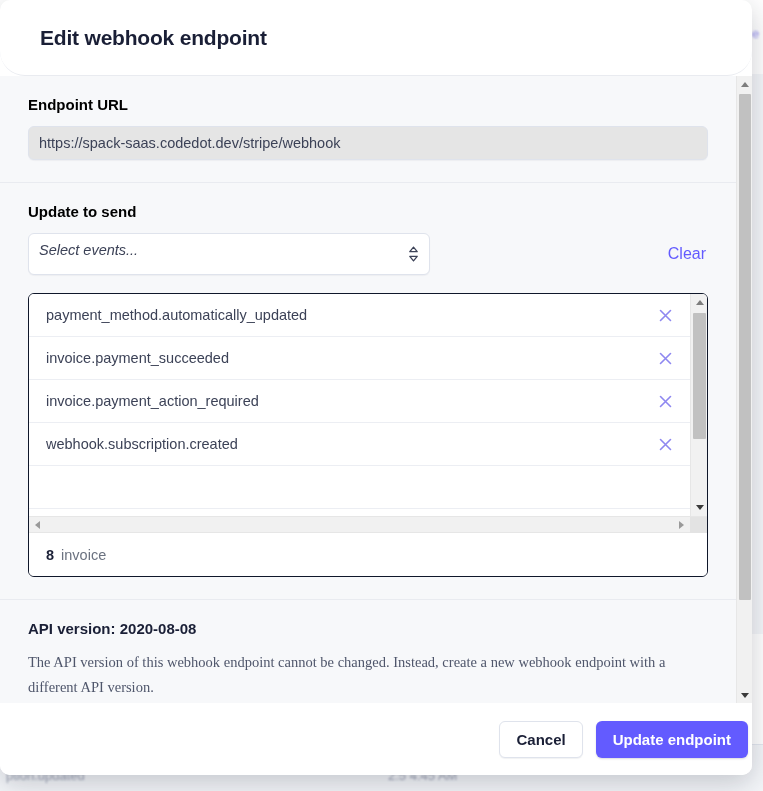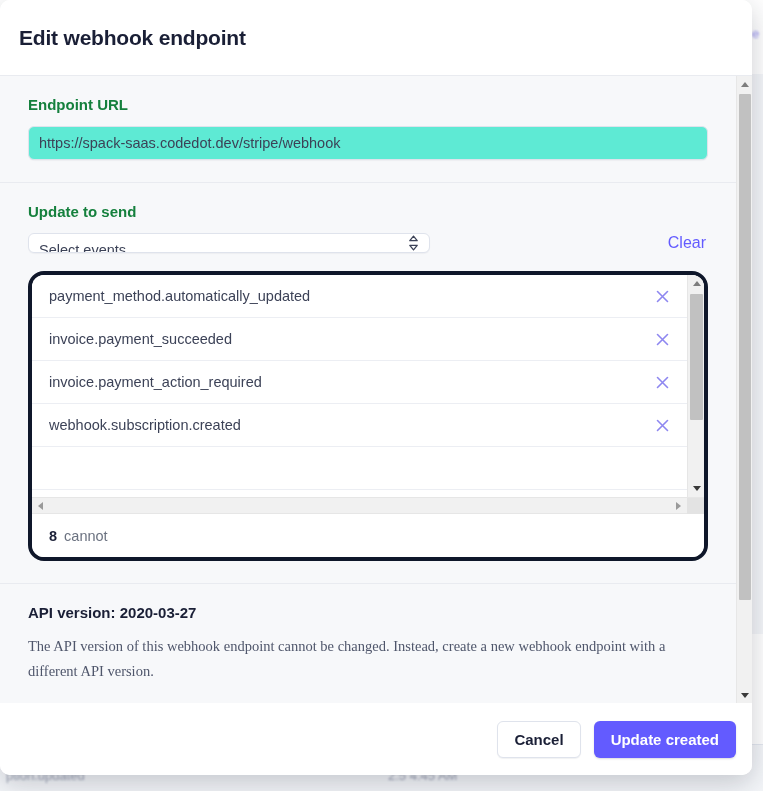--- a/index.html
+++ b/index.html
@@ -60,23 +60,24 @@
     overflow: hidden;
     display: flex;
     flex-direction: column;
   }
 
   .modal-header {
     height: 76px;
     flex: 0 0 76px;
     display: flex;
     align-items: center;
-    padding: 0 19px;
+    padding: 0 40px;
     background: #fff;
     border-bottom: 1px solid #e9ebf0;
+    border-radius: 25px;
   }
   .modal-title {
     font-size: 21px;
     font-weight: 700;
     color: #1a1f36;
     letter-spacing: -.2px;
   }
 
   
   .modal-body {
@@ -96,49 +97,50 @@
   .section {
     padding: 20px 28px 22px 28px;
     border-bottom: 1px solid #e9ebf0;
     background: #f7f8fa;
   }
   .section.last { border-bottom: none; }
 
   .field-label {
     font-size: 15px;
     font-weight: 700;
-    color: #15803d;
+    color: #000000;
     margin-bottom: 13px;
     display: block;
   }
 
   .text-input {
     width: 100%;
     height: 34px;
     border: 1px solid #dfe3ec;
     border-radius: 6px;
-    background: #5eead4;
+    background: #e5e5e5;
     font-family: "Liberation Sans", sans-serif;
     font-size: 14.5px;
     color: #3c4257;
     padding: 0 10px;
     outline: none;
     box-shadow: 0 1px 1px rgba(22,28,45,.04);
   }
 
   
   .events-row {
     display: flex;
     align-items: center;
     justify-content: space-between;
   }
   .select-wrap {
     position: relative;
     width: 402px;
-    height: 20px;
+    height: 42px;
+    font-style: italic;
   }
   .select-box {
     width: 100%;
     height: 100%;
     border: 1px solid #dfe3ec;
     border-radius: 6px;
     background: #fff;
     font-family: "Liberation Sans", sans-serif;
     font-size: 14.5px;
     color: #3c4257;
@@ -161,22 +163,22 @@
     font-size: 16px;
     color: #635bff;
     cursor: pointer;
     padding-right: 2px;
   }
 
   
   .events-list-outer {
     margin-top: 18px;
     background: #fff;
-    border: 4px solid #0f172a;
-    border-radius: 16px;
+    border: 1px solid #0f172a;
+    border-radius: 6px;
     overflow: hidden;
   }
   .events-scroll {
     position: relative;
     height: 222px;
     overflow: hidden;
   }
   .events-viewport {
     position: absolute;
     left: 0; top: 0;
@@ -336,21 +338,21 @@
 
   
   .modal-footer {
     flex: 0 0 72px;
     height: 72px;
     background: #fff;
     display: flex;
     align-items: center;
     justify-content: flex-end;
     gap: 13px;
-    padding: 0 16px 0 28px;
+    padding: 0 4px 0 28px;
   }
   .btn {
     font-family: "Liberation Sans", sans-serif;
     font-size: 15px;
     font-weight: 700;
     border-radius: 6px;
     cursor: pointer;
     border: none;
     outline: none;
   }
@@ -461,40 +463,40 @@
                 <span class="tri-left"></span>
               </div>
             <div class="arrow-right">
                 <span class="tri-right"></span>
               </div>
             <div class="corner"></div>
           </div>
 
           <div class="events-count">
             <span class="num">8</span>
-            <span class="word">cannot</span>
+            <span class="word">invoice</span>
           </div>
         </div>
       </div>
 
       <div class="section last">
-        <div class="api-title">API version: 2020-03-27</div>
+        <div class="api-title">API version: 2020-08-08</div>
         <div class="api-desc">The API version of this webhook endpoint cannot be changed. Instead, create a new webhook endpoint with a different API version.</div>
       </div>
 
     </div>
 
     <div class="body-vscroll">
       <div class="arrow-up">
           <span class="tri-up"></span>
         </div>
       <div class="body-vthumb"></div>
       <div class="arrow-down">
           <span class="tri-down"></span>
         </div>
     </div>
   </div>
 
   <div class="modal-footer">
     <button class="btn btn-cancel">Cancel</button>
-    <button class="btn btn-primary">Update created</button>
+    <button class="btn btn-primary">Update endpoint</button>
   </div>
 </div>
 
 </body></html>

